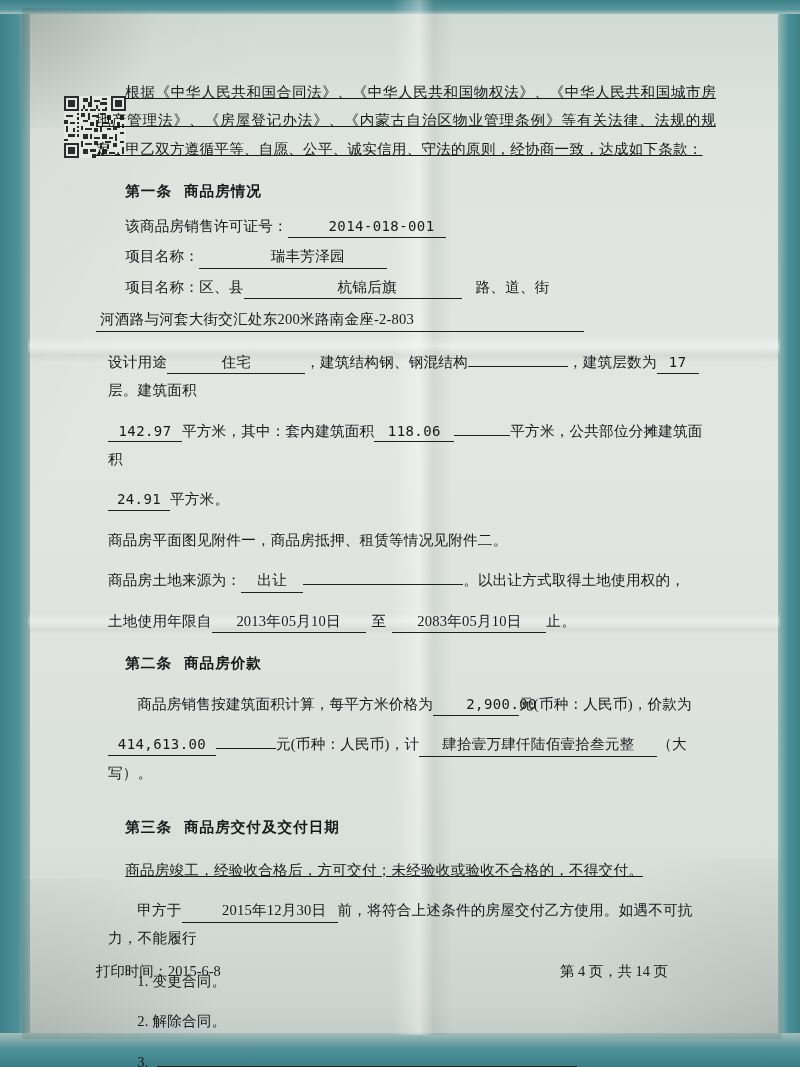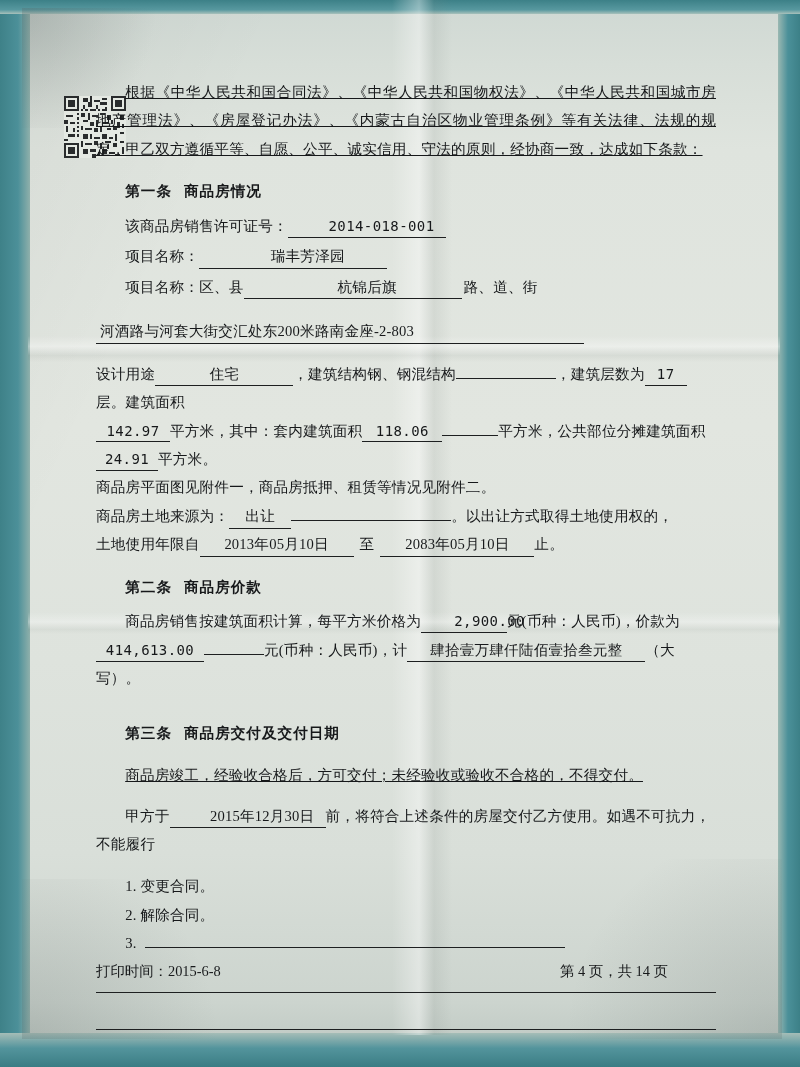--- a/index.html
+++ b/index.html
@@ -126,21 +126,21 @@
     vertical-align: baseline;
     height: 1em;
   }
   .rule-full {
     display: block;
     border-bottom: 1.4px solid #1d1f20;
     height: 10px;
     margin: 16px 0 0 0;
   }
   .wrapline {
-    margin: 0;
+    margin: 12px;
     white-space: normal;
   }
 
   
   #footer {
     position: absolute;
     left: 96px;
     bottom: 86px;
     width: 624px;
     font-size: 14.4px;
@@ -275,24 +275,24 @@
 
     <div class="line indent2">
       <span>该商品房销售许可证号：</span><span class="fill num" style="width:150px">2014-018-001</span>
     </div>
 
     <div class="line indent2">
       <span>项目名称：</span><span class="fill" style="width:180px">瑞丰芳泽园</span>
     </div>
 
     <div class="line indent2">
-      <span>项目名称：区、县</span><span class="fill" style="width:210px">杭锦后旗</span><span style="margin-left:2px">路、道、街</span>
-    </div>
-
-    <div class="line" style="margin-top:16px">
+      <span>项目名称：区、县</span><span class="fill" style="width:210px">杭锦后旗</span><span style="margin-left:14px">路、道、街</span>
+    </div>
+
+    <div class="line" style="margin-top:4px">
       <span class="fill" style="width:480px;text-align:left">河酒路与河套大街交汇处东200米路南金座-2-803</span>
     </div>
 
     <div class="wrapline" style="margin-top:14px">
       <span>设计用途</span><span class="fill" style="width:130px">住宅</span><span>，建筑结构钢、钢混结构</span><span class="blank" style="width:100px"></span><span>，建筑层数为</span><span class="fill num" style="width:34px">17</span><span>层。建筑面积</span>
     </div>
 
     <div class="wrapline">
       <span class="fill num" style="width:66px">142.97</span><span>平方米，其中：套内建筑面积</span><span class="fill num" style="width:72px">118.06</span><span class="blank" style="width:56px"></span><span>平方米，公共部位分摊建筑面积</span>
     </div>

